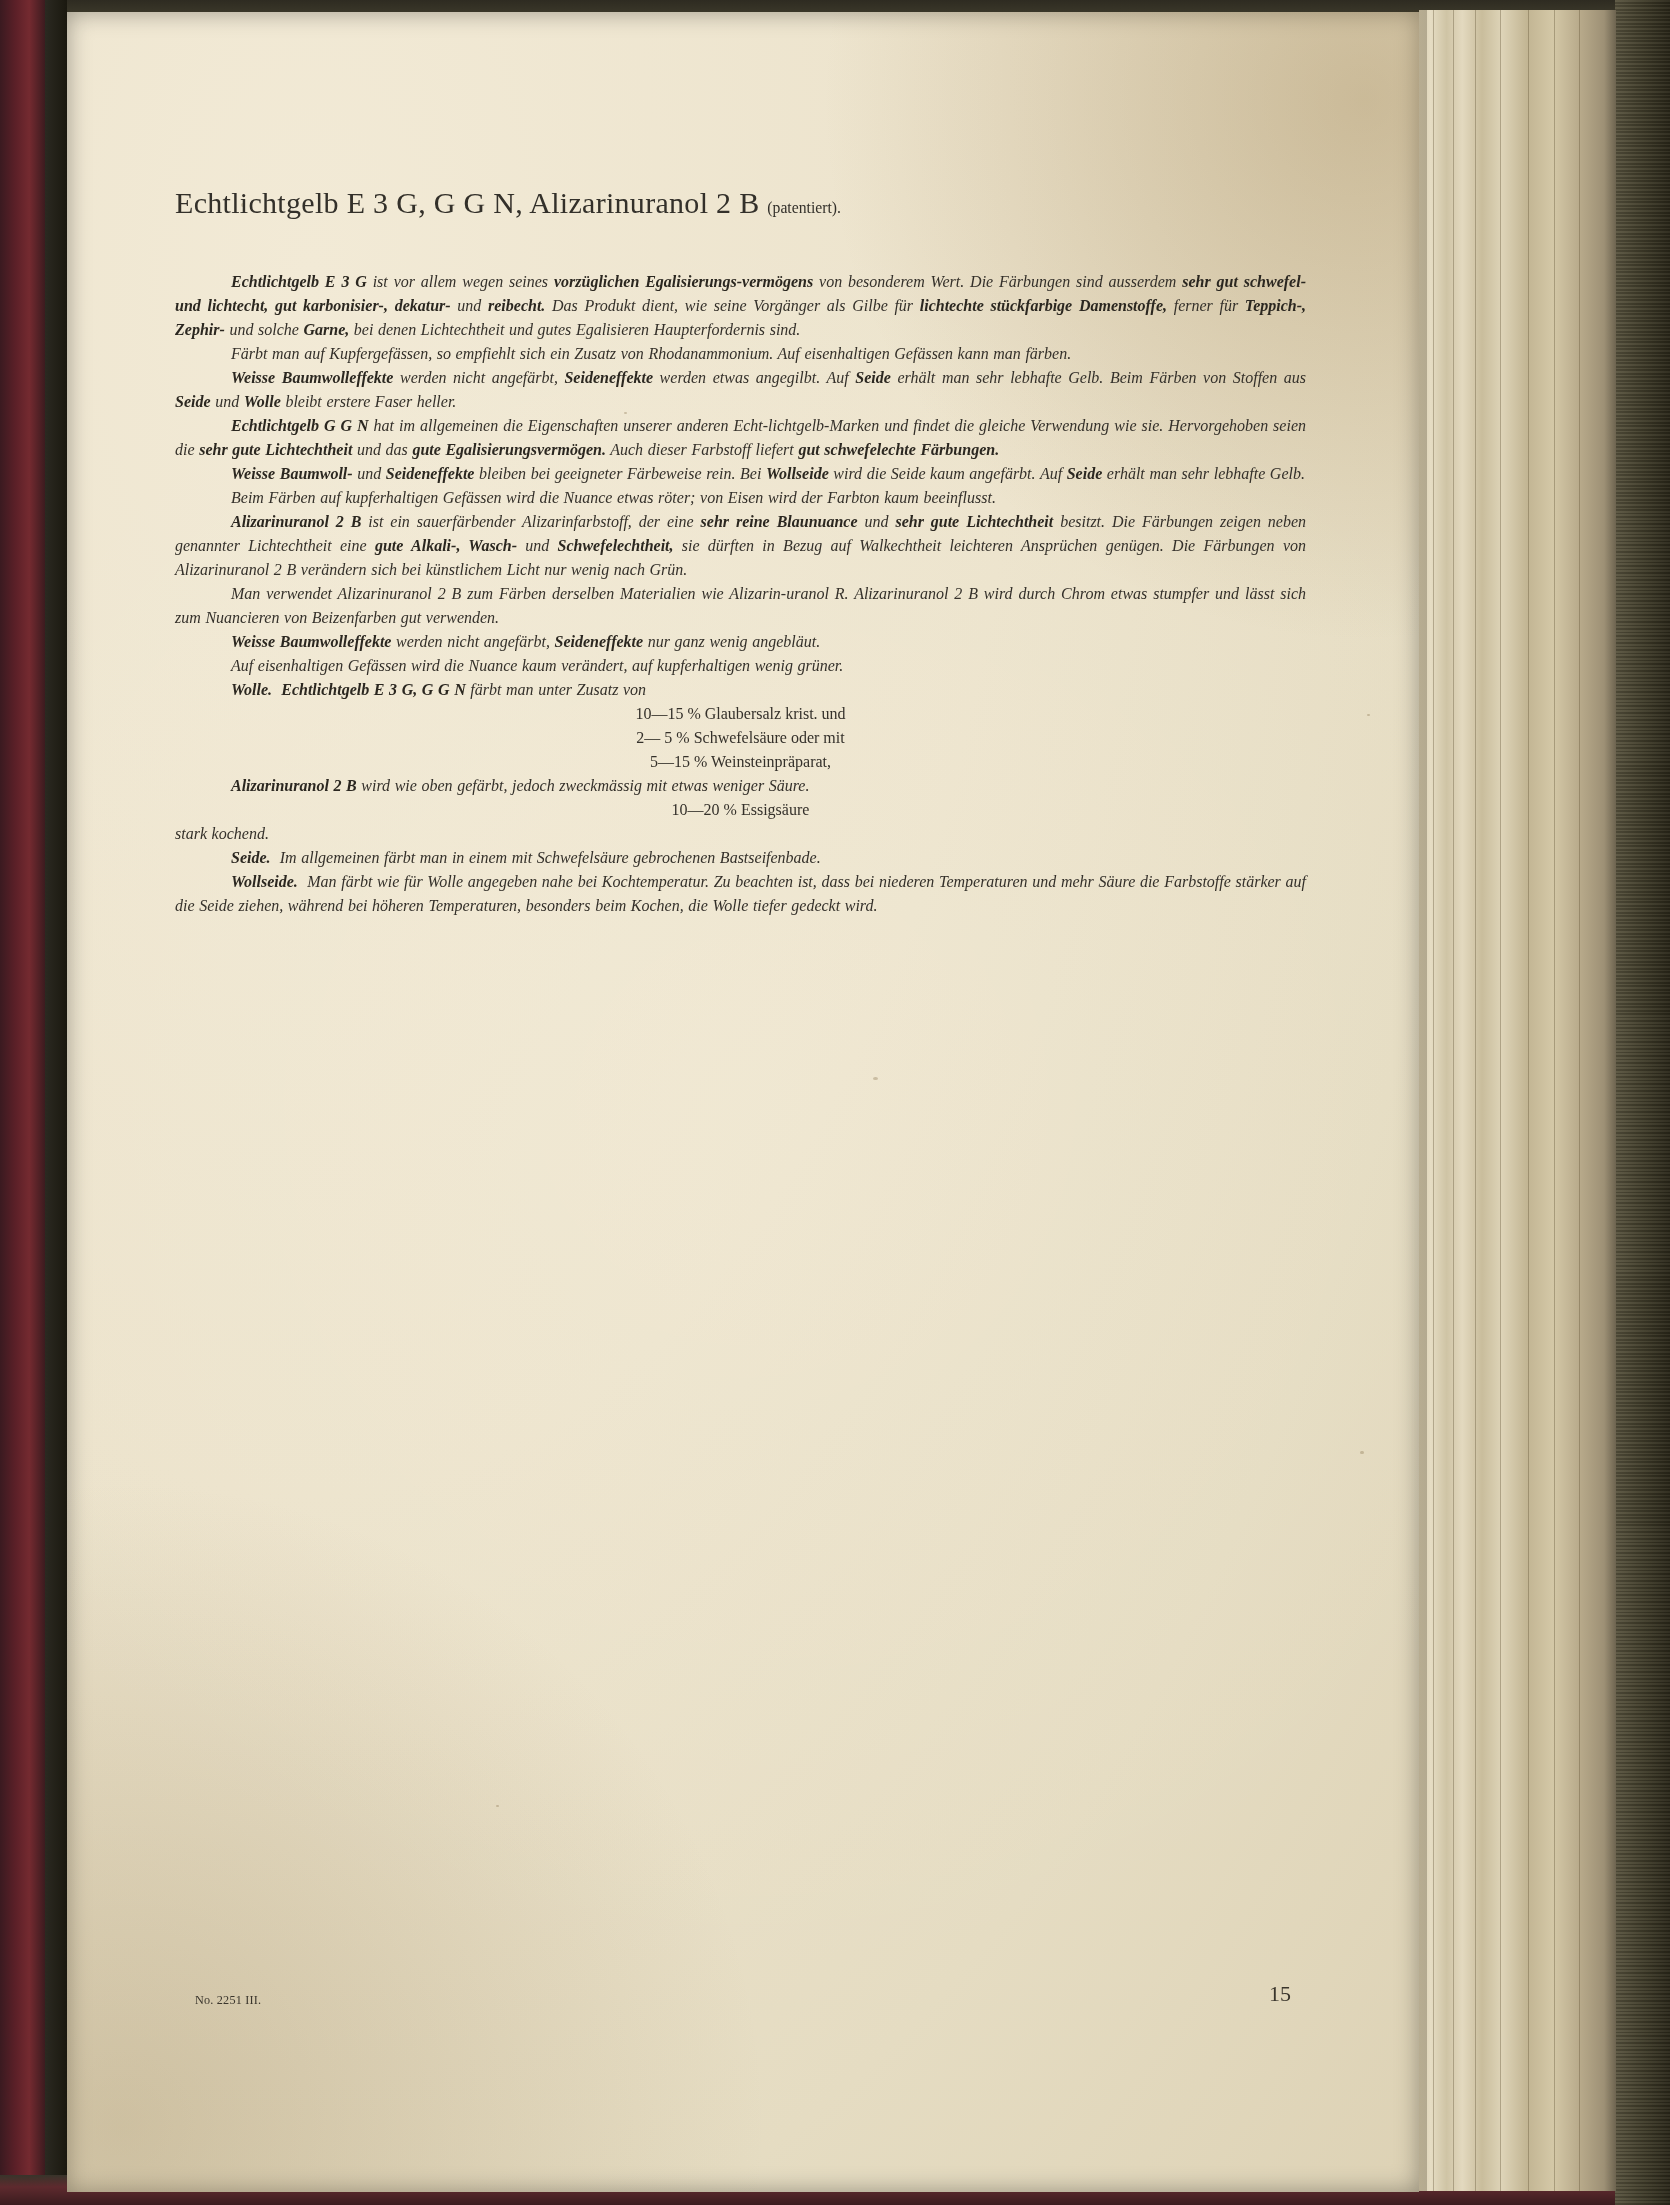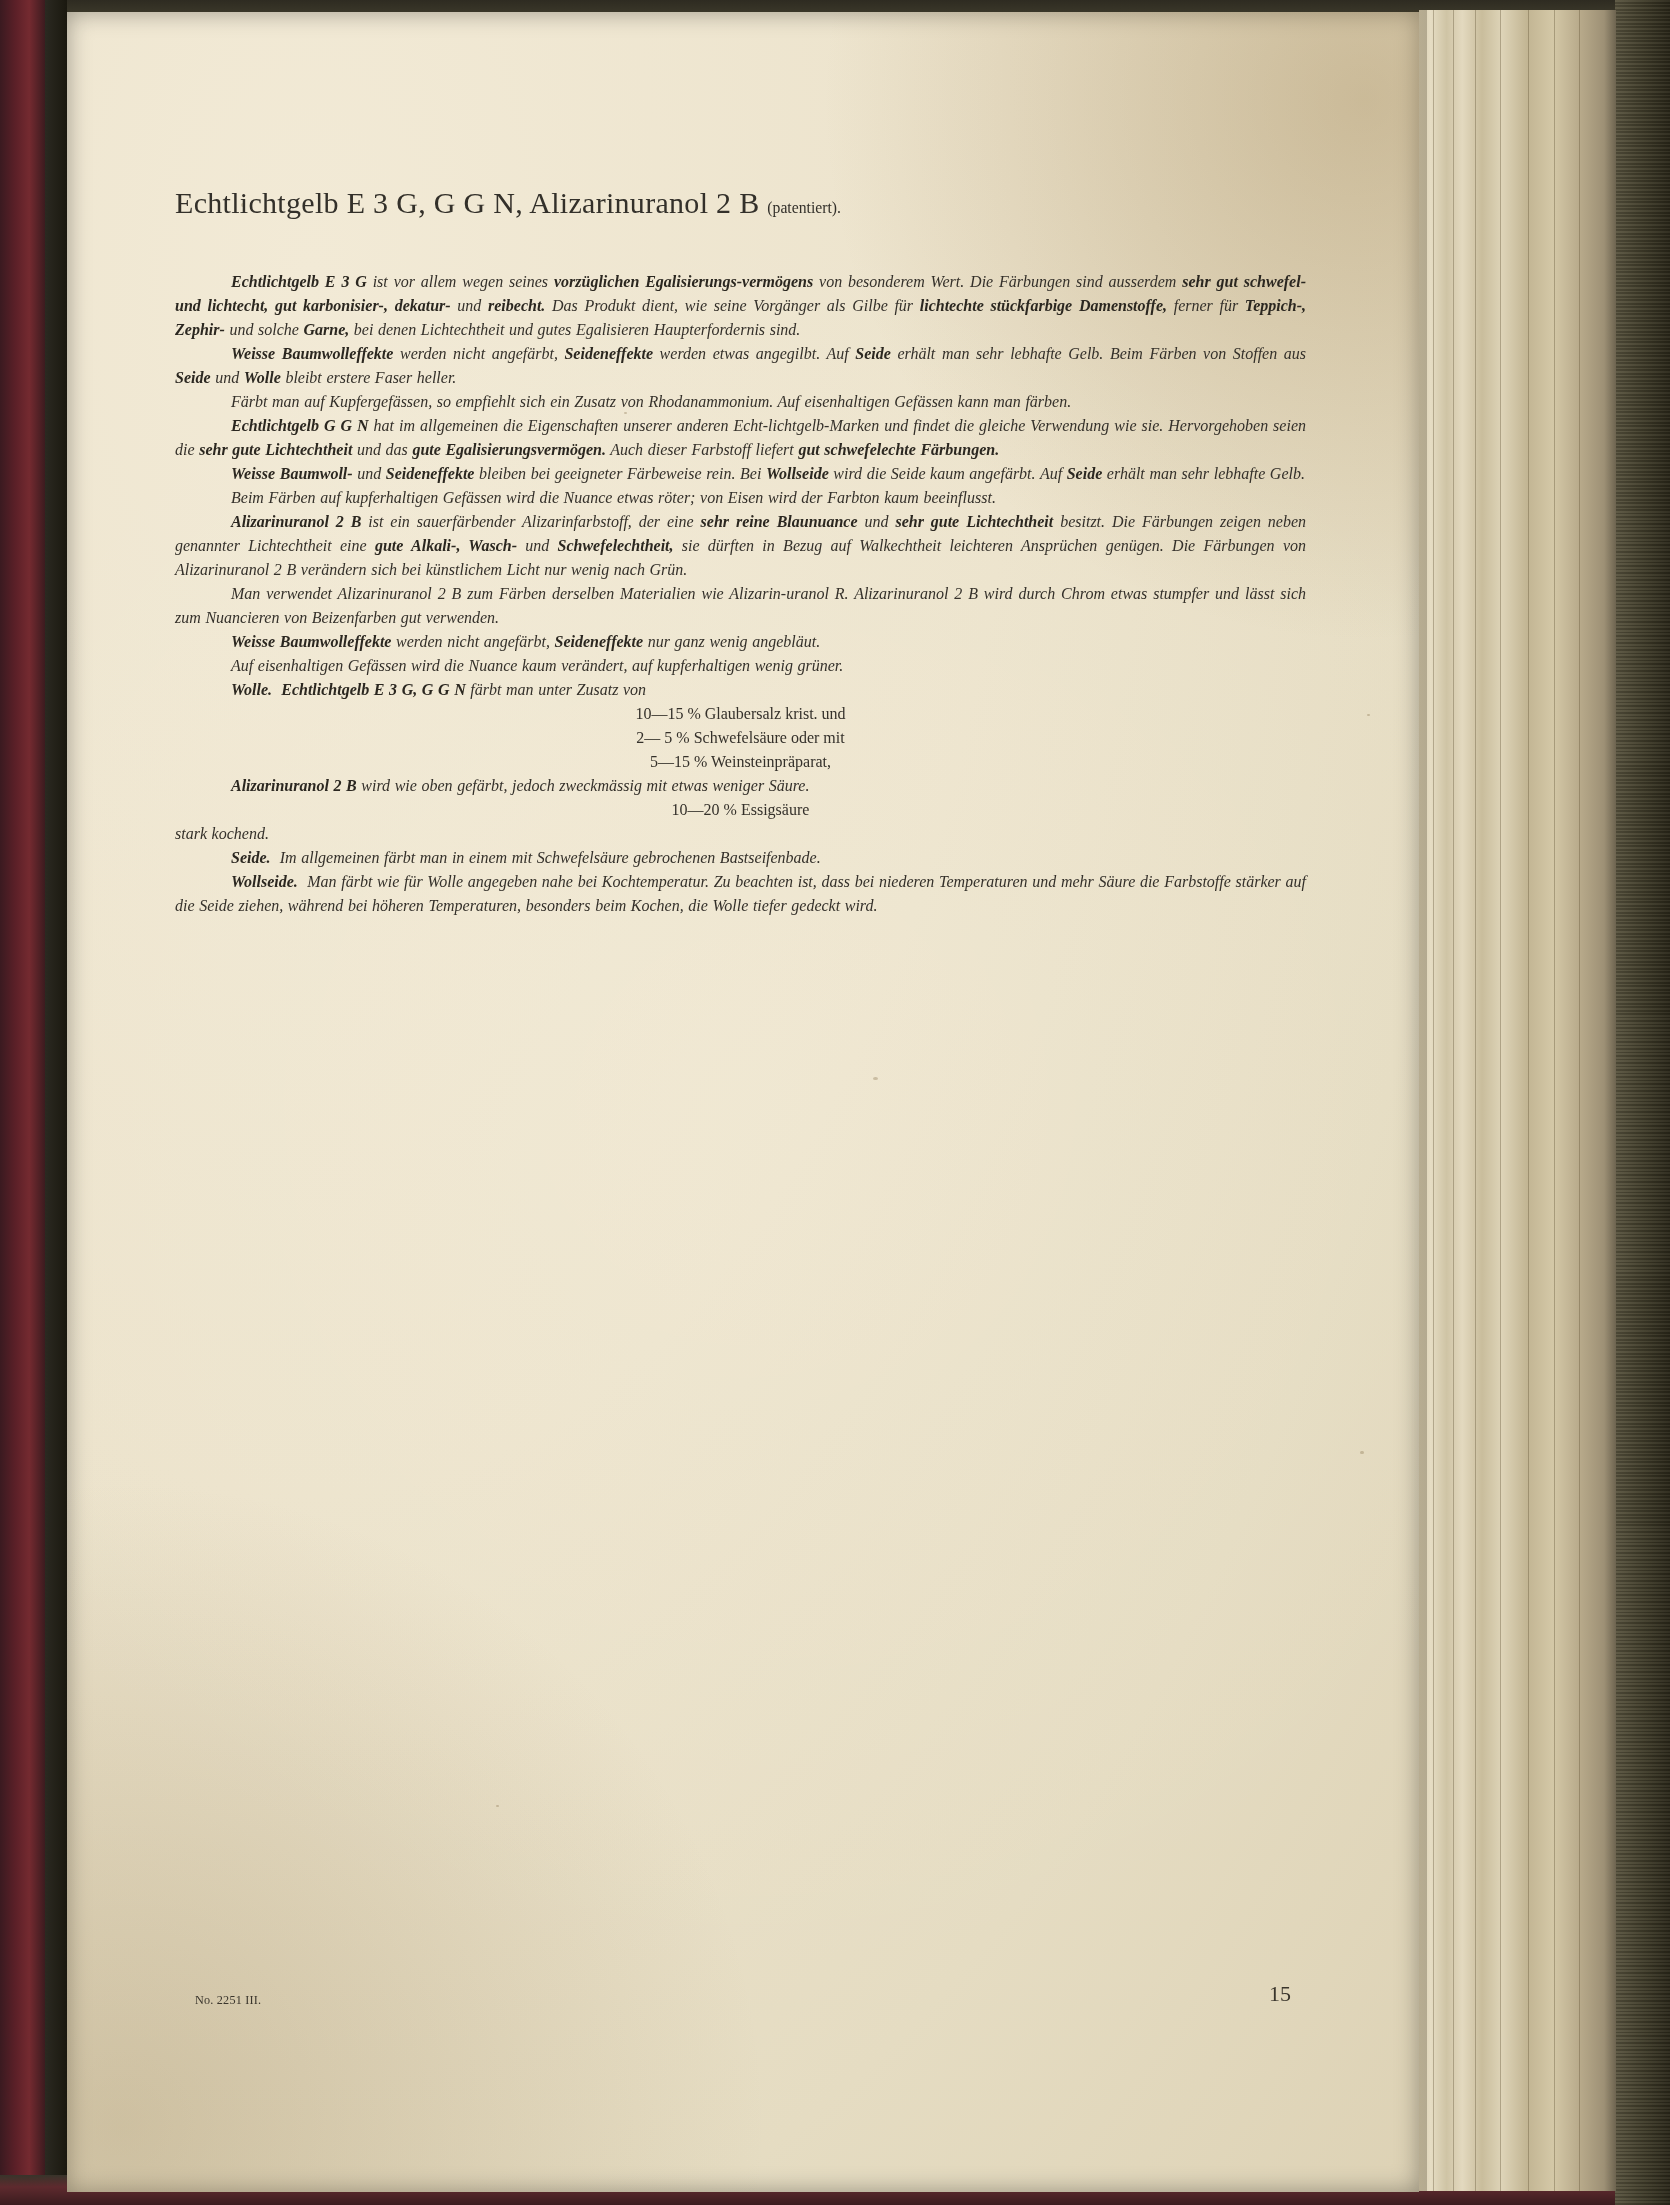--- a/index.html
+++ b/index.html
@@ -248,22 +248,22 @@
     <div class="page-speck" style="left:429px;top:1793px;width:2.9px;height:2.9px"></div>
 
     <div class="content">
 
       <h1 class="title">
         <span>Echtlichtgelb E 3 G, G G N, Alizarinuranol 2 B</span>
         <span class="pat">(patentiert).</span>
       </h1>
 
       <p class="para"><b>Echtlichtgelb E 3 G</b> ist vor allem wegen seines <b>vorzüglichen Egalisierungs-vermögens</b> von besonderem Wert. Die Färbungen sind ausserdem <b>sehr gut schwefel- und lichtecht, gut karbonisier-, dekatur-</b> und <b>reibecht.</b> Das Produkt dient, wie seine Vorgänger als Gilbe für <b>lichtechte stückfarbige Damenstoffe,</b> ferner für <b>Teppich-, Zephir-</b> und solche <b>Garne,</b> bei denen Lichtechtheit und gutes Egalisieren Haupterfordernis sind.</p>
+      <p class="para">Färbt man auf Kupfergefässen, so empfiehlt sich ein Zusatz von Rhodanammonium. Auf eisenhaltigen Gefässen kann man färben.</p>
       <p class="para"><b>Weisse Baumwolleffekte</b> werden nicht angefärbt, <b>Seideneffekte</b> werden etwas angegilbt. Auf <b>Seide</b> erhält man sehr lebhafte Gelb. Beim Färben von Stoffen aus <b>Seide</b> und <b>Wolle</b> bleibt erstere Faser heller.</p>
-      <p class="para">Färbt man auf Kupfergefässen, so empfiehlt sich ein Zusatz von Rhodanammonium. Auf eisenhaltigen Gefässen kann man färben.</p>
       <p class="para"><b>Echtlichtgelb G G N</b> hat im allgemeinen die Eigenschaften unserer anderen Echt-lichtgelb-Marken und findet die gleiche Verwendung wie sie. Hervorgehoben seien die <b>sehr gute Lichtechtheit</b> und das <b>gute Egalisierungsvermögen.</b> Auch dieser Farbstoff liefert <b>gut schwefelechte Färbungen.</b></p>
       <p class="para"><b>Weisse Baumwoll-</b> und <b>Seideneffekte</b> bleiben bei geeigneter Färbeweise rein. Bei <b>Wollseide</b> wird die Seide kaum angefärbt. Auf <b>Seide</b> erhält man sehr lebhafte Gelb.</p>
       <p class="para">Beim Färben auf kupferhaltigen Gefässen wird die Nuance etwas röter; von Eisen wird der Farbton kaum beeinflusst.</p>
       <p class="para"><b>Alizarinuranol 2 B</b> ist ein sauerfärbender Alizarinfarbstoff, der eine <b>sehr reine Blaunuance</b> und <b>sehr gute Lichtechtheit</b> besitzt. Die Färbungen zeigen neben genannter Lichtechtheit eine <b>gute Alkali-, Wasch-</b> und <b>Schwefelechtheit,</b> sie dürften in Bezug auf Walkechtheit leichteren Ansprüchen genügen. Die Färbungen von Alizarinuranol 2 B verändern sich bei künstlichem Licht nur wenig nach Grün.</p>
       <p class="para">Man verwendet Alizarinuranol 2 B zum Färben derselben Materialien wie Alizarin-uranol R. Alizarinuranol 2 B wird durch Chrom etwas stumpfer und lässt sich zum Nuancieren von Beizenfarben gut verwenden.</p>
       <p class="para"><b>Weisse Baumwolleffekte</b> werden nicht angefärbt, <b>Seideneffekte</b> nur ganz wenig angebläut.</p>
       <p class="para">Auf eisenhaltigen Gefässen wird die Nuance kaum verändert, auf kupferhaltigen wenig grüner.</p>
 
 
       <p class="para"><b>Wolle.</b>&nbsp;&nbsp;<b>Echtlichtgelb E 3 G, G G N</b> färbt man unter Zusatz von</p>

